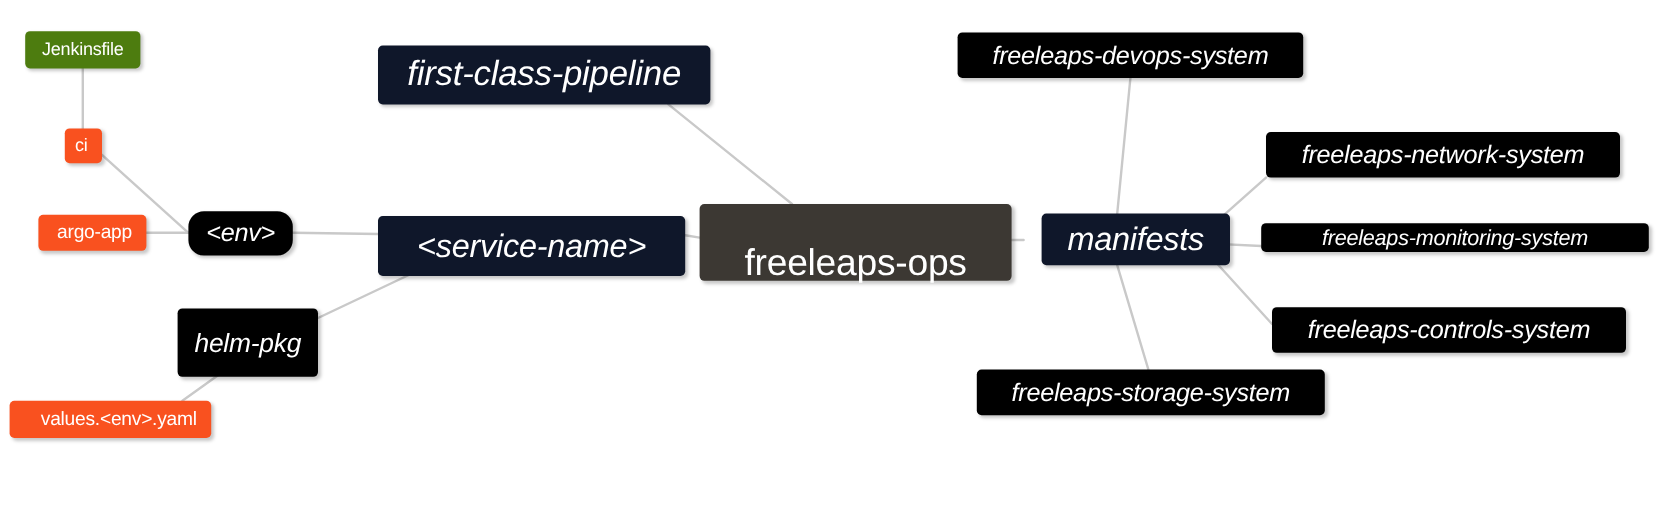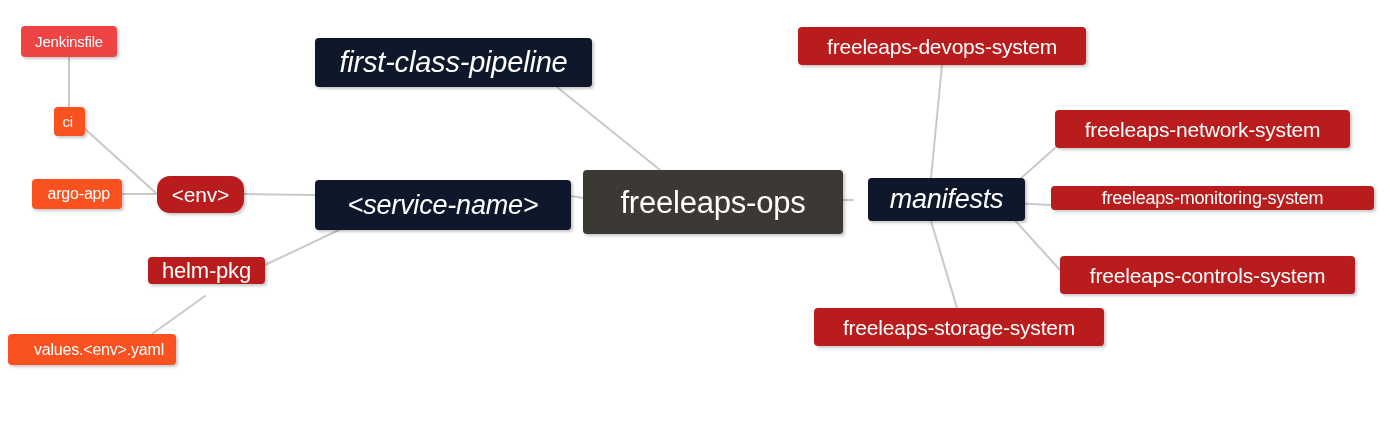--- a/index.html
+++ b/index.html
@@ -38,30 +38,32 @@
     border-radius: 4px;
     color: #ffffff;
     white-space: nowrap;
     letter-spacing: -0.2px;
     box-shadow: 2px 2px 3px rgba(0,0,0,0.22);
     line-height: 1;
     padding: 0 12px;
   }
   .node-root {
     background: #3c3833;
+    align-items: flex-end;
   }
   .node-blue {
     background: #0f172a;
     font-style: italic;
   }
   .node-green {
-    background: #b91c1c;
+    background: #000000;
+    font-style: italic;
   }
   .node-orange {
-    background: #ef4444;
+    background: #4d7c0f;
   }
   .node-red {
     background: #f9511f;
     justify-content: flex-end;
   }
 </style>
 </head>
 <body>
 
 <div id="canvas">
@@ -87,21 +89,21 @@
       </div>
       <div class="node node-red" style="left: 54px; top: 107px; width: 31px; height: 29px; font-size: 15px;">
         <span>ci</span>
       </div>
       <div class="node node-red" style="left: 32px; top: 179px; width: 90px; height: 30px; font-size: 16px;">
         <span>argo-app</span>
       </div>
       <div class="node node-green" style="left: 157px; top: 176px; width: 87px; height: 37px; font-size: 21px; border-radius: 13px;">
         <span>&lt;env&gt;</span>
       </div>
-      <div class="node node-green" style="left: 148px; top: 257px; width: 117px; height: 27px; font-size: 22px;">
+      <div class="node node-green" style="left: 148px; top: 257px; width: 117px; height: 57px; font-size: 22px;">
         <span>helm-pkg</span>
       </div>
       <div class="node node-red" style="left: 8px; top: 334px; width: 168px; height: 31px; font-size: 16px;">
         <span>values.&lt;env&gt;.yaml</span>
       </div>
       <div class="node node-blue" style="left: 315px; top: 38px; width: 277px; height: 49px; font-size: 29px;">
         <span>first-class-pipeline</span>
       </div>
       <div class="node node-blue" style="left: 315px; top: 170px; width: 256px; height: 50px; font-size: 27px; margin-top: 10px;">
         <span>&lt;service-name&gt;</span>

